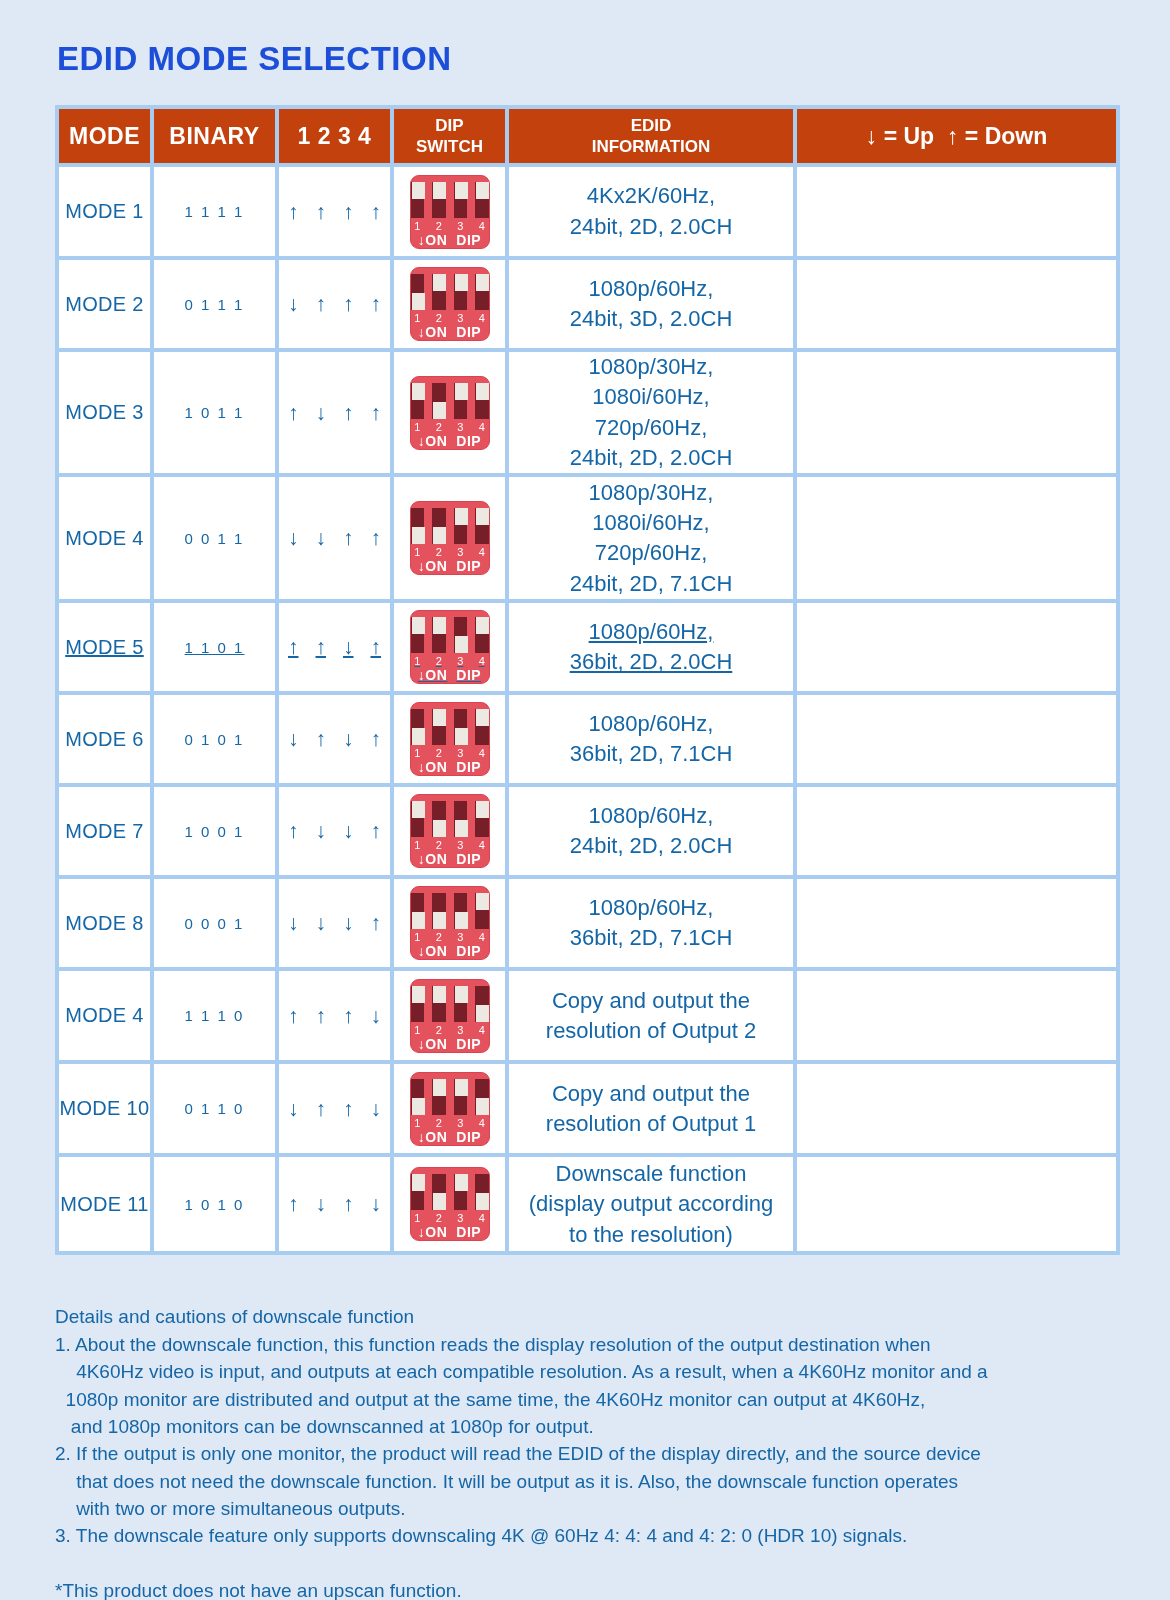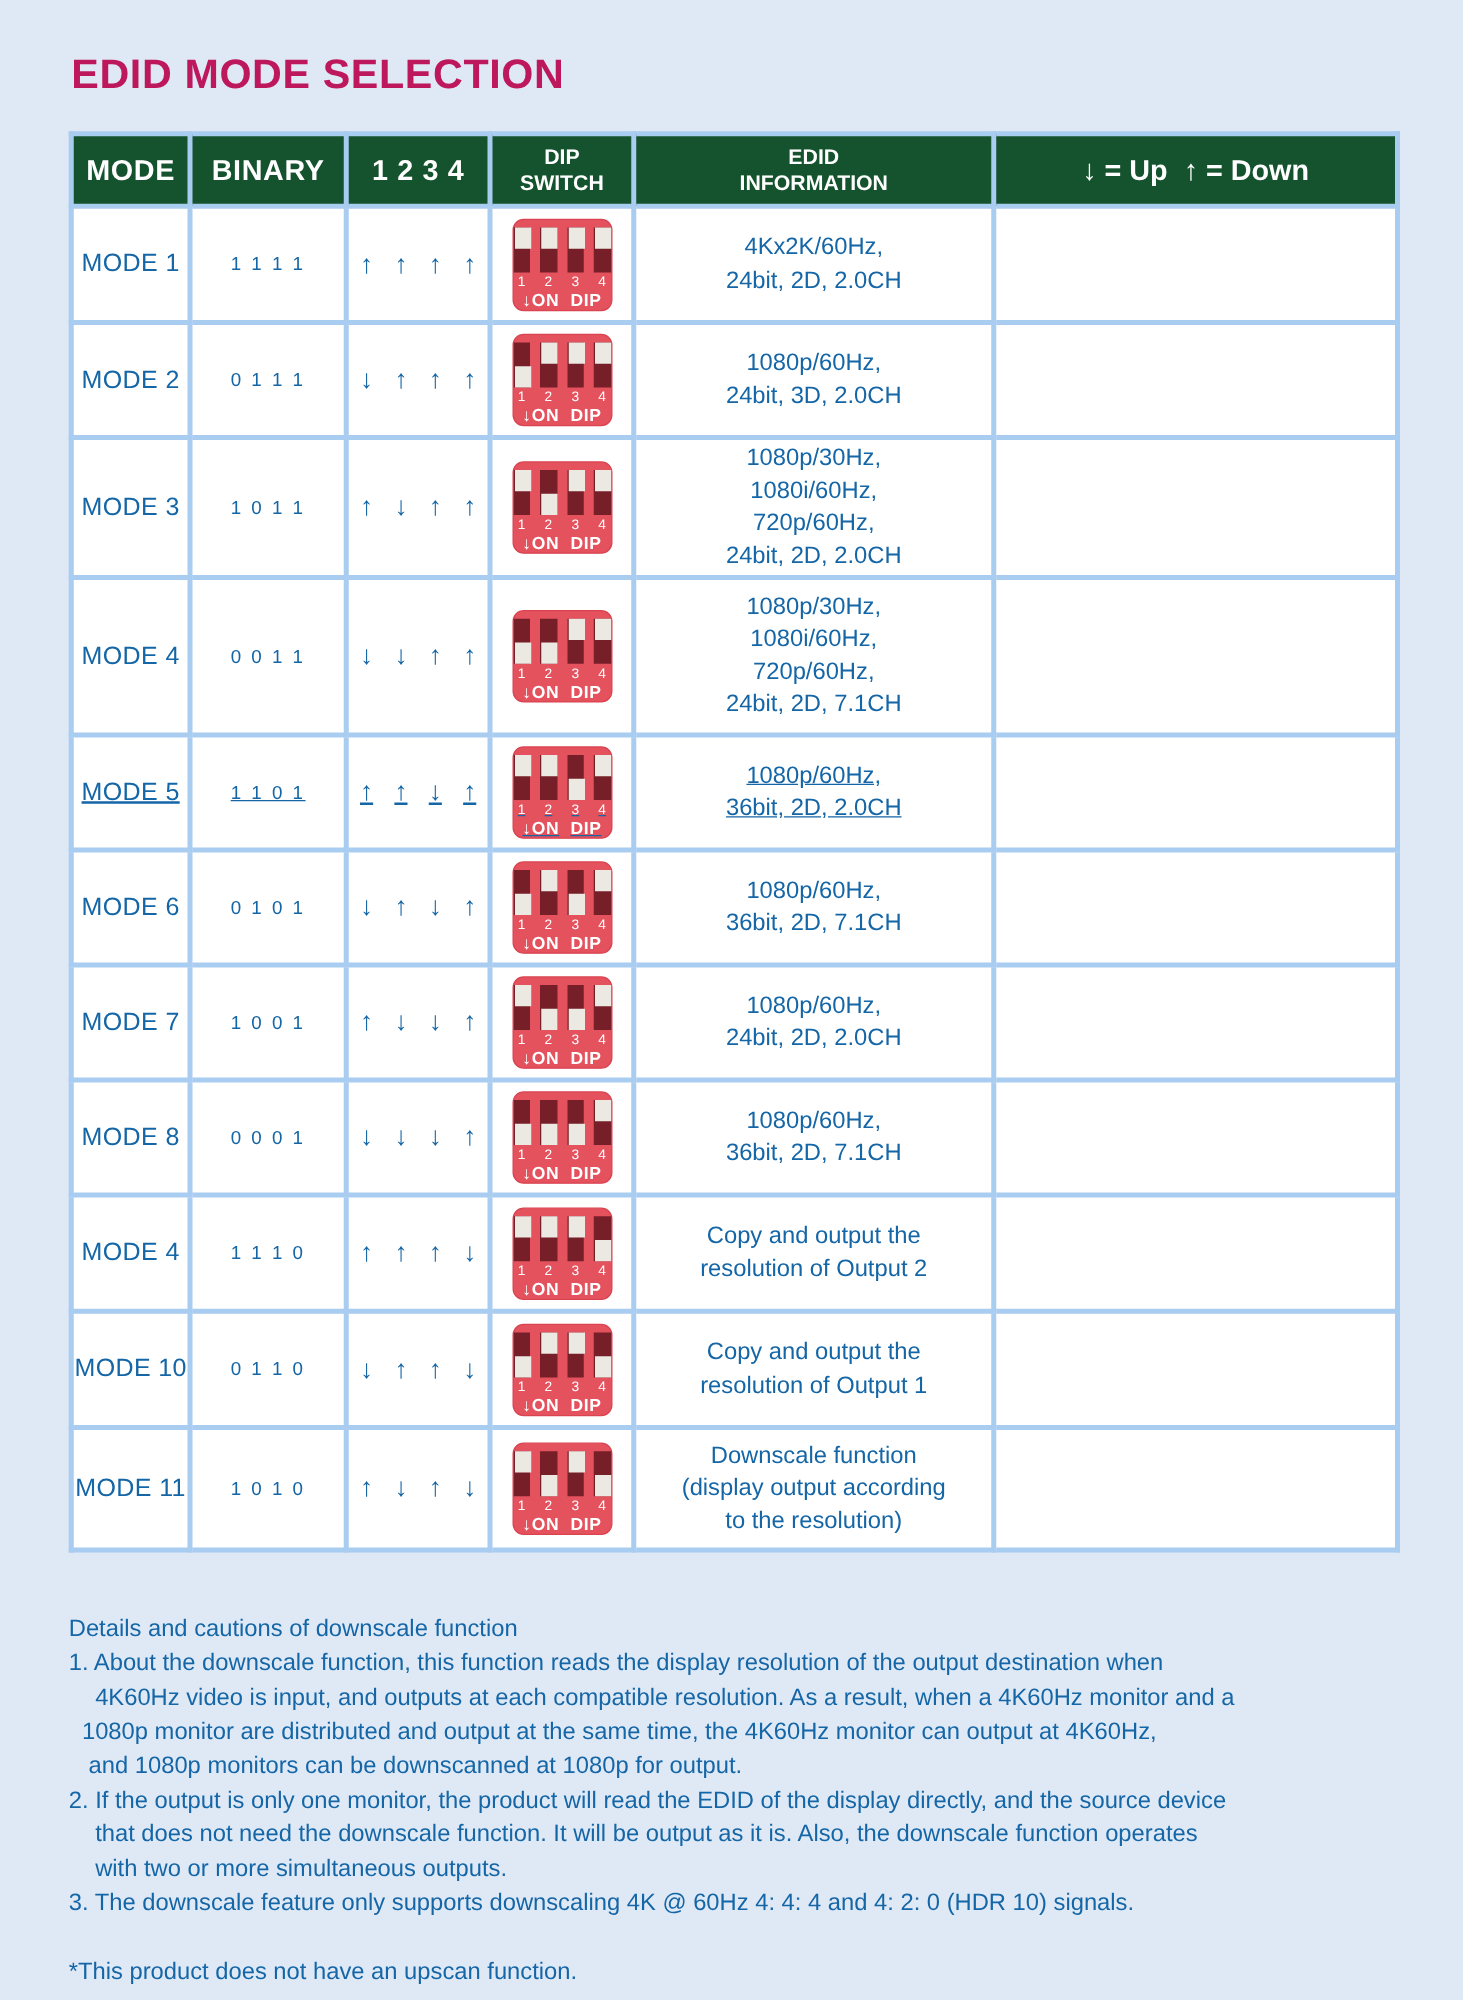--- a/index.html
+++ b/index.html
@@ -5,54 +5,54 @@
   html,body { margin:0; padding:0; }
   body {
     width:1170px; height:1600px;
     background:#dfe9f6;
     font-family:"Liberation Sans", sans-serif;
     color:#1566a6;
     overflow:hidden;
   }
   .page { padding:40px 54px 0 55px; box-sizing:border-box; }
   .title {
-    color:#be185d;
+    color:#1d4ed8;
     font-size:33px;
     font-weight:bold;
     letter-spacing:0.5px;
     margin:0 0 27px 2px;
   }
   table.edid {
     border-collapse:collapse;
     table-layout:fixed;
     width:1061px;
   }
   table.edid th, table.edid td {
     border:4px solid #a9ccf1;
     background:#ffffff;
     padding:0;
     text-align:center;
     vertical-align:middle;
   }
   table.edid thead th {
-    background:#14532d;
+    background:#c2410c;
     color:#ffffff;
     font-weight:bold;
   }
   thead tr { height:58px; }
   th.h-big { font-size:23px; letter-spacing:0.5px; }
   th.h-small { font-size:17px; line-height:1.25; white-space:pre-line; }
   th.h-legend { font-size:23px; white-space:pre; font-weight:bold; }
 
   td.mode   { font-size:20px; letter-spacing:0.3px; }
   td.binary { font-size:15px; letter-spacing:2px; }
   td.arrows { font-size:21px; }
   .arrowset { display:flex; justify-content:center; gap:17px; }
   .arrowset span { display:inline-block; }
-  td.info   { font-size:19px; line-height:1.38; white-space:pre-line; }
+  td.info   { font-size:22px; line-height:1.38; white-space:pre-line; }
 
   
   .dip {
     width:80px; height:74px;
     background:#e4525e;
     border:1px solid #da4350;
     border-radius:9px;
     margin:0 auto;
     box-sizing:border-box;
     padding-top:6px;

